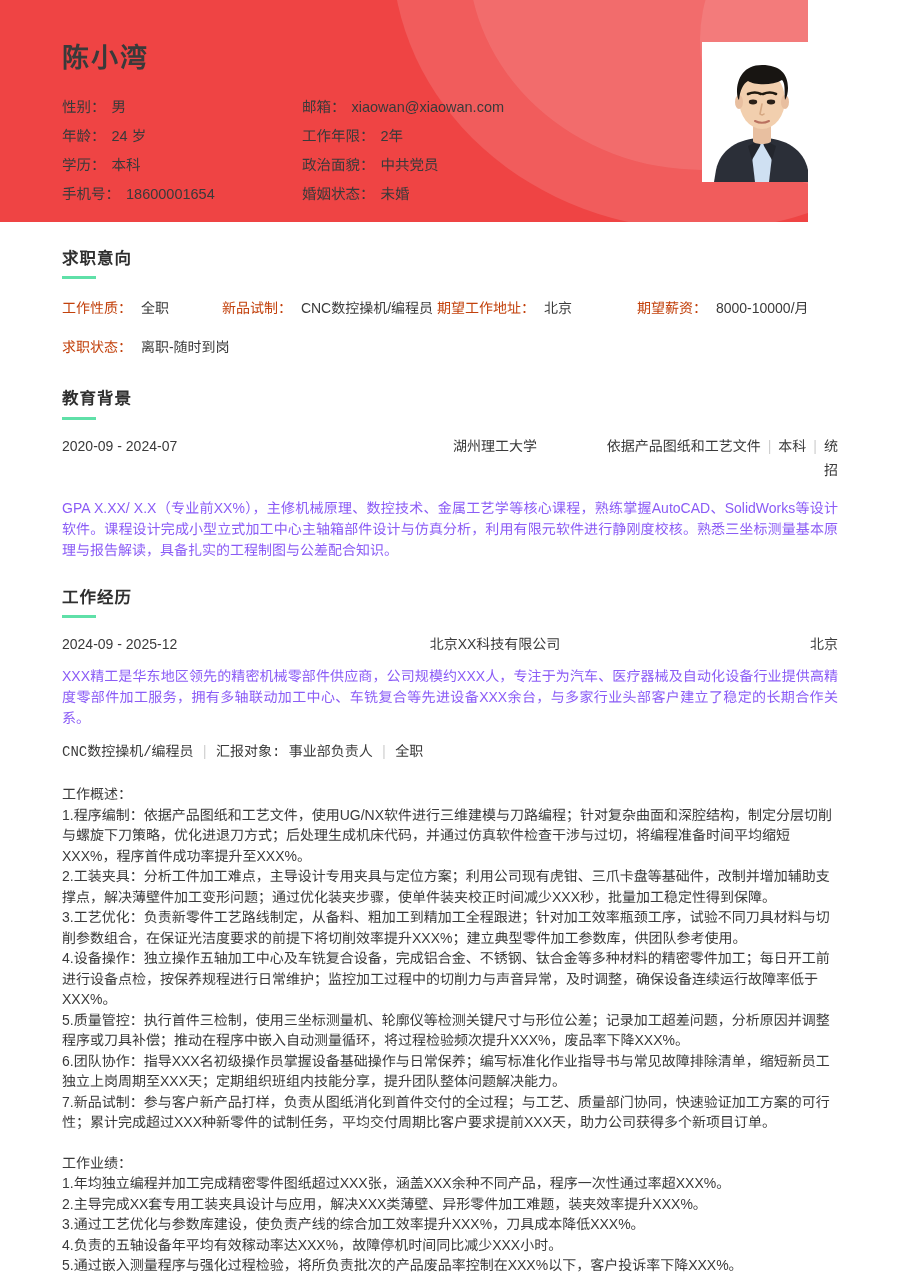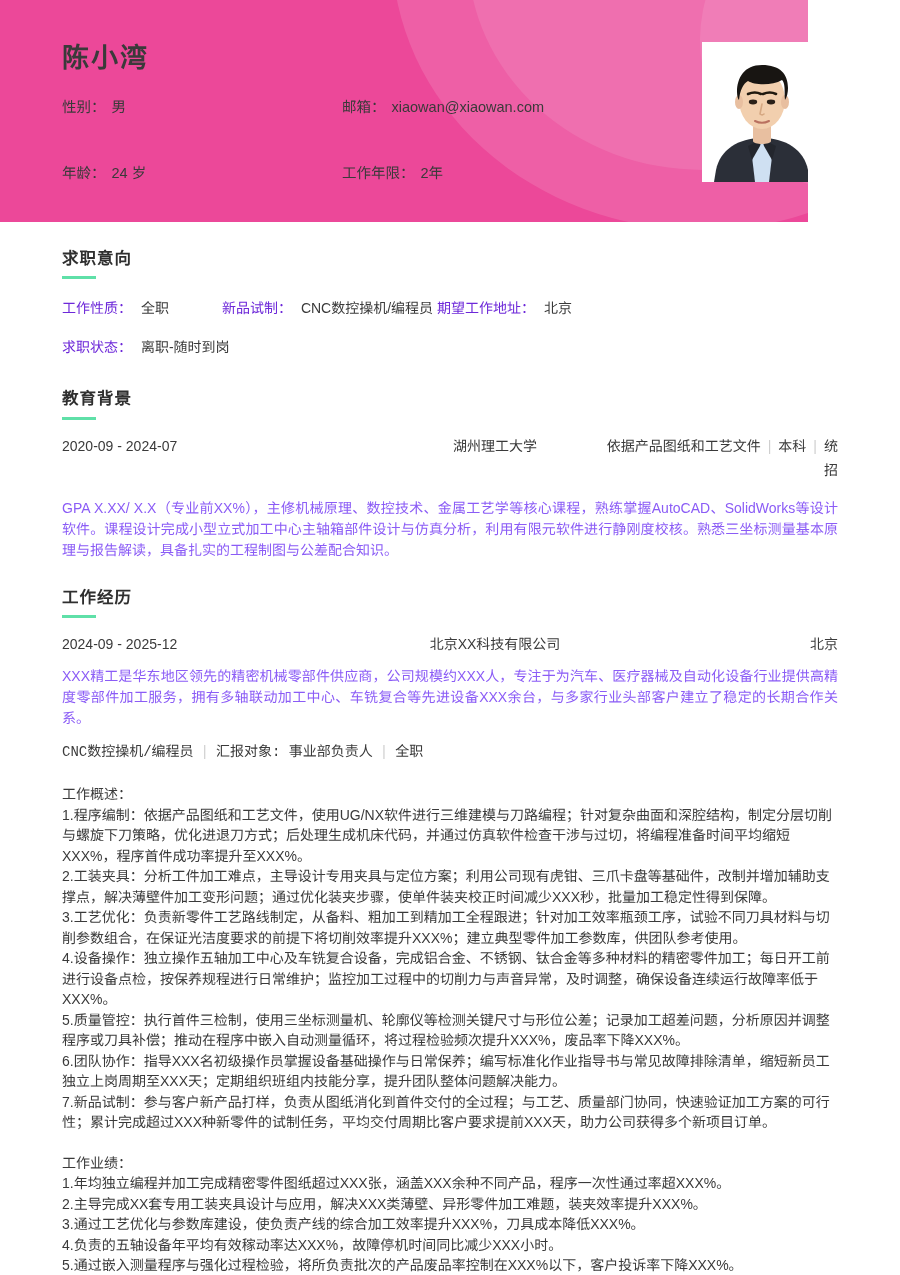--- a/index.html
+++ b/index.html
@@ -9,21 +9,21 @@
     font-family:"Liberation Sans","DejaVu Sans",sans-serif;
     color:#333333;
   }
   body { width:900px; min-height:1275px; overflow:hidden; position:relative; }
 
   
   .header {
     position:relative;
     width:808px;
     height:222px;
-    background:#ec4899;
+    background:#ef4444;
     overflow:hidden;
   }
   .deco { position:absolute; border-radius:50%; background:rgba(255,255,255,0.13); pointer-events:none; }
   .deco-1 { width:620px; height:560px; left:392px; top:-330px; }
   .deco-2 { width:470px; height:430px; left:468px; top:-260px; background:rgba(255,255,255,0.10); }
   .deco-3 { width:300px; height:300px; left:700px; top:-110px; background:rgba(255,255,255,0.10); }
 
   .header-inner { position:relative; z-index:2; padding:0 62px; }
 
   .name {
@@ -35,21 +35,20 @@
     line-height:1.2;
   }
 
   .info-grid {
     margin-top:20px;
     display:grid;
     grid-template-columns:240px auto;
     row-gap:3px;
     font-size:14.5px;
     color:#3a3a3a;
-    gap:40px;
   }
   .info-item { display:flex; line-height:26px; white-space:nowrap; }
   .info-label { color:#3a3a3a; }
   .info-value { color:#3a3a3a; margin-left:6px; }
 
   .photo {
     position:absolute;
     left:702px;
     top:42px;
     width:120px;
@@ -78,21 +77,21 @@
     margin-bottom:14px;
   }
 
   
   .intent-row { display:flex; font-size:14px; color:#3a3a3a; line-height:30px; white-space:nowrap; }
   .intent-f1 { width:160px; }
   .intent-f2 { width:215px; }
   .intent-f3 { width:200px; }
   .intent-f4 { }
   .intent-row2 { font-size:14px; color:#3a3a3a; line-height:30px; margin-top:9px; }
-  .fld-label { color:#6d28d9; }
+  .fld-label { color:#c2410c; }
   .fld-value { color:#3a3a3a; margin-left:5px; }
 
   
   .entry-head {
     display:flex;
     align-items:flex-start;
     font-size:14px;
     color:#3a3a3a;
     line-height:24px;
   }
@@ -222,20 +221,24 @@
         <span class="fld-label">工作性质：</span>
         <span class="fld-value">全职</span>
       </div>
       <div class="intent-f2">
         <span class="fld-label">新品试制：</span>
         <span class="fld-value">CNC数控操机/编程员</span>
       </div>
       <div class="intent-f3">
         <span class="fld-label">期望工作地址：</span>
         <span class="fld-value">北京</span>
+      </div>
+      <div class="intent-f4">
+        <span class="fld-label">期望薪资：</span>
+        <span class="fld-value">8000-10000/月</span>
       </div>
     </div>
 
     <div class="intent-row2">
       <span class="fld-label">求职状态：</span>
       <span class="fld-value">离职-随时到岗</span>
     </div>
   </div>
 
   <div class="section">

